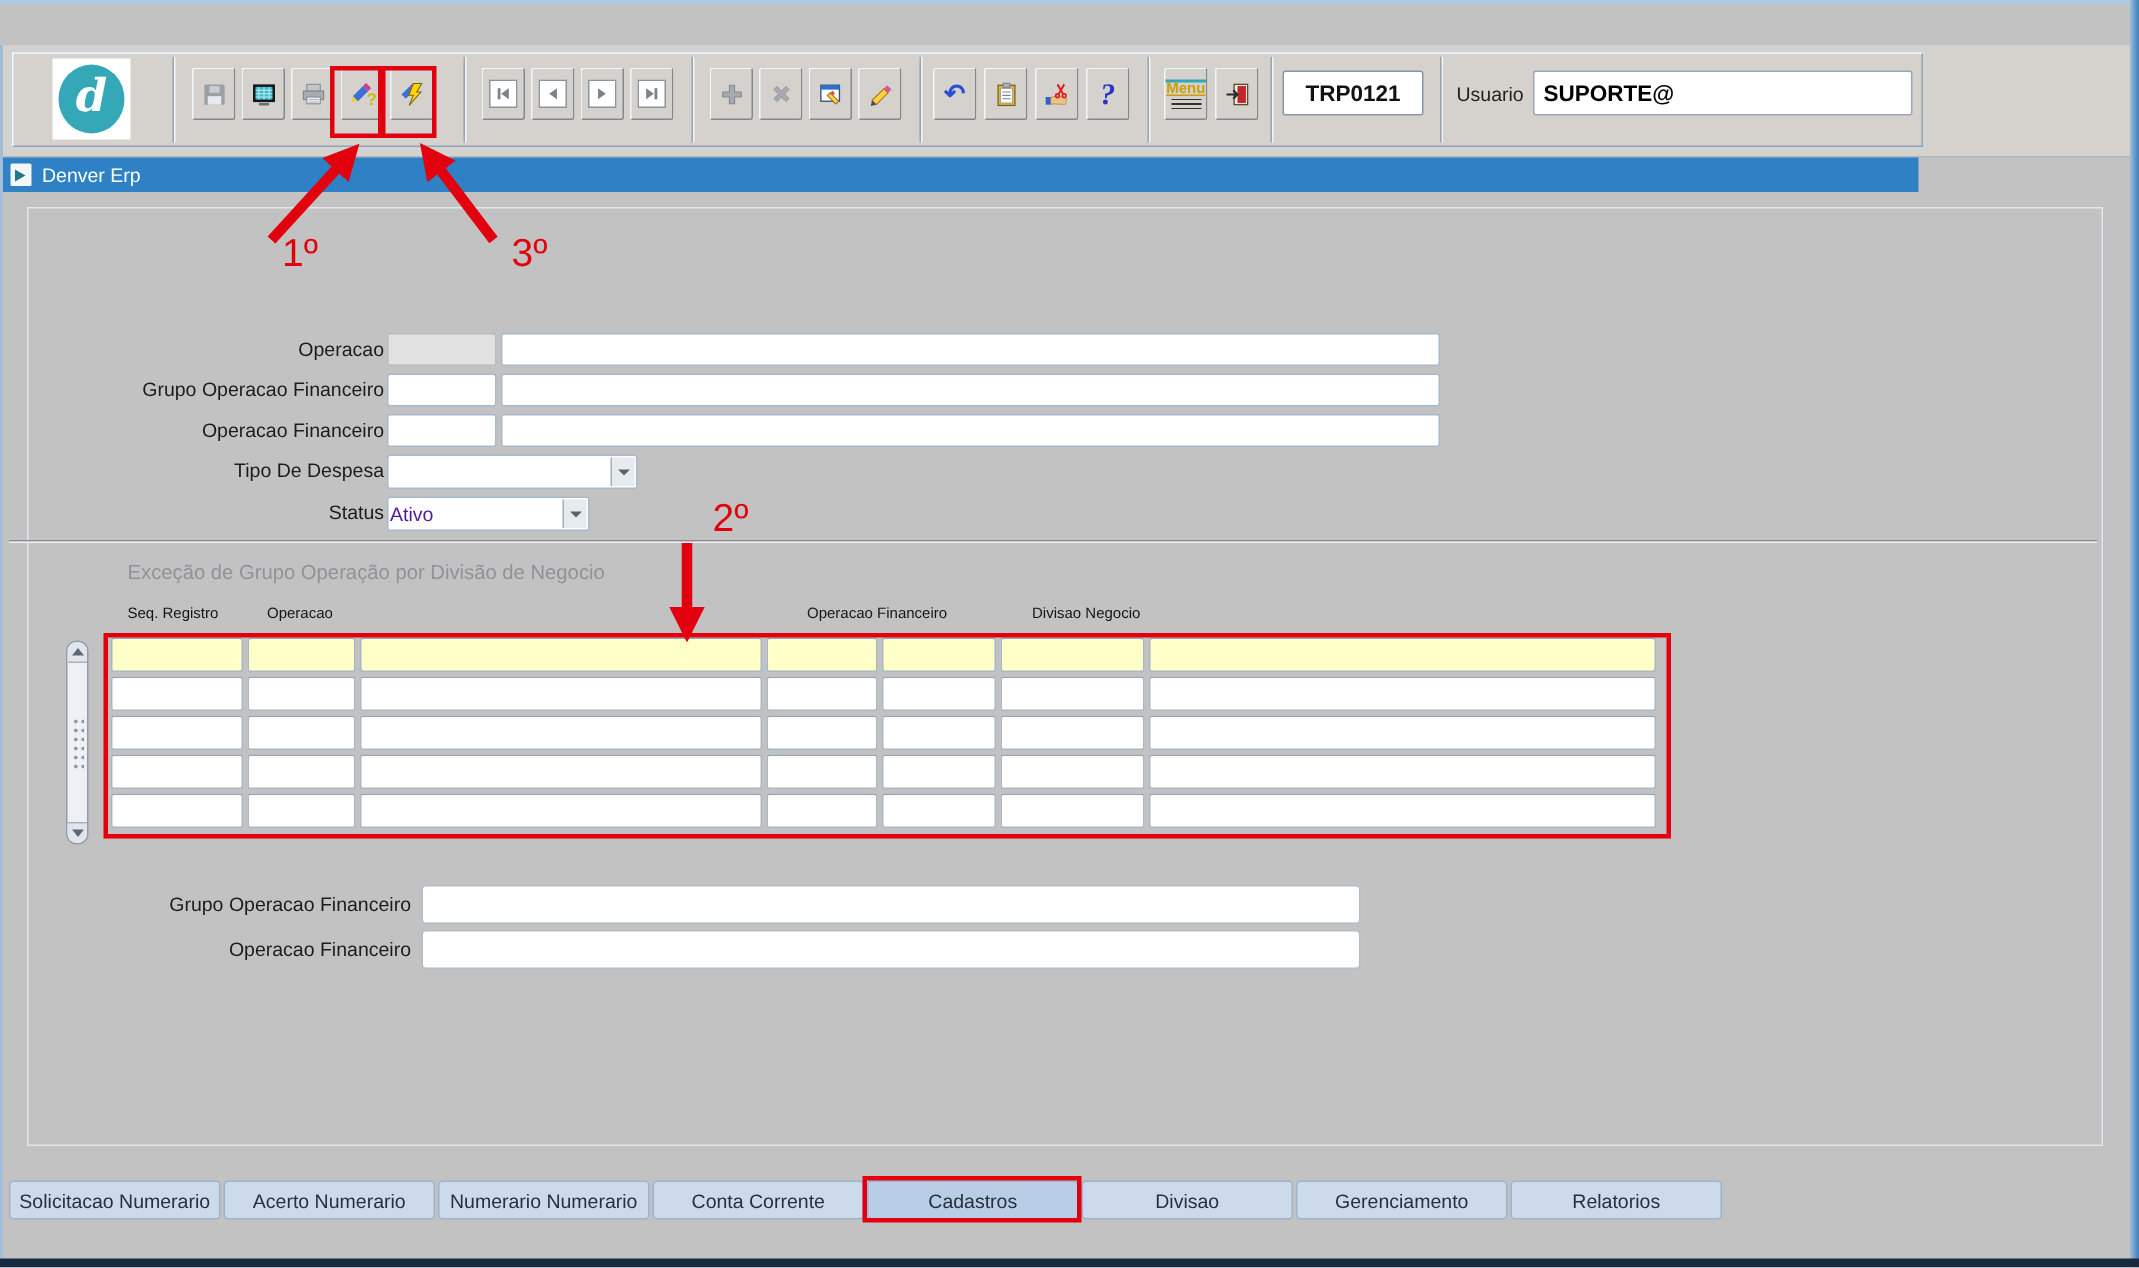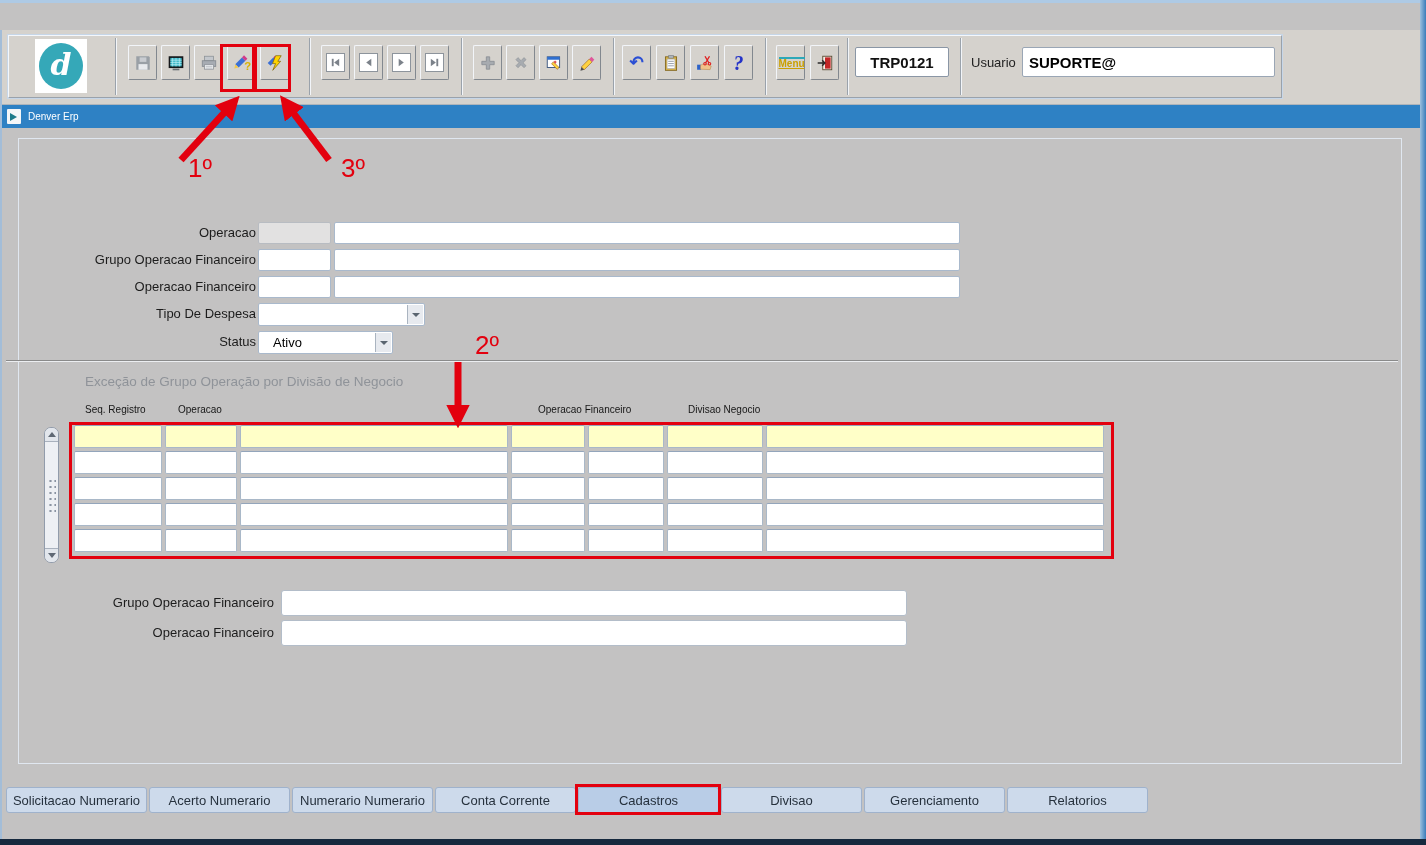--- a/index.html
+++ b/index.html
@@ -33,50 +33,50 @@
   .tb-sep{position:absolute;top:2px;width:2px;height:57px;
     border-left:1px solid #9aa2ab;border-right:1px solid #f2f5f9;}
   .tb-btn{position:absolute;top:9px;width:29px;height:35px;background:#d5d2cd;
     border:1px solid;border-color:#f2f5f9 #82888f #82888f #f2f5f9;border-radius:2px;
     display:flex;align-items:center;justify-content:center;padding:0;cursor:pointer;}
   .tb-btn svg{display:block;}
   .navpane{width:19px;height:19px;background:#fff;border:1px solid #8d949c;
     display:flex;align-items:center;justify-content:center;}
   .glyph-undo{font-size:17px;color:#2b4fd4;font-weight:bold;line-height:1;}
   .glyph-help{font:italic bold 20px "Liberation Serif",serif;color:#2433c8;line-height:1;}
-  .menu-ic{display:flex;flex-direction:row;align-items:center;width:24px;}
+  .menu-ic{display:flex;flex-direction:column;align-items:center;width:24px;}
   .menu-ic .mword{font:bold 10px "Liberation Sans",sans-serif;color:#caa002;
     text-decoration:underline;line-height:10px;border-top:2px solid #2da8b8;}
   .menu-ic .mlines{width:20px;height:7px;margin-top:1px;
     background:repeating-linear-gradient(to bottom,#333 0 1px,transparent 1px 3px);}
   .code-box{position:absolute;left:846px;top:11px;width:94px;height:30px;background:#fff;
     border:1px solid #8a96a5;border-radius:2px;display:flex;align-items:center;justify-content:center;
     font-weight:bold;font-size:15px;color:#111;}
   .usuario-label{position:absolute;left:962px;top:19px;font-size:13px;color:#222;}
   .usuario-input{position:absolute;left:1013px;top:11px;width:253px;height:30px;background:#fff;
     border:1px solid #9aa6b5;border-radius:2px;font:bold 15px "Liberation Sans",sans-serif;
     color:#000;padding:0 6px;}
   
-  .denver-bar{position:absolute;left:2px;top:105px;width:1421px;height:23px;background:#2e81c4;
-    display:flex;align-items:center;color:#fff;font-size:10px;}
+  .denver-bar{position:absolute;left:2px;top:105px;width:1277px;height:23px;background:#2e81c4;
+    display:flex;align-items:center;color:#fff;font-size:13px;}
   .denver-ic{width:14px;height:15px;background:#f4f6f8;margin:0 7px 0 5px;position:relative;border-radius:1px;}
   .denver-ic::after{content:"";position:absolute;left:3px;top:4px;border-left:7px solid #1d7a8a;
     border-top:4px solid transparent;border-bottom:4px solid transparent;}
   
   .main{position:absolute;left:2px;top:128px;width:1419px;height:711px;background:#c3c2c2;}
   .inner-frame{position:absolute;left:16px;top:10px;width:1384px;height:626px;
     border:1px solid #e0e7f0;}
   .page-title{position:absolute;left:0;top:34px;width:1226px;text-align:center;
     font-weight:bold;font-size:29px;color:#0d0d0d;letter-spacing:1px;word-spacing:12px;}
   
   .f-label{position:absolute;width:250px;text-align:right;font-size:13px;color:#1c1c1c;}
   .field{position:absolute;background:#fff;border:1px solid #a9b9cc;border-radius:2px;height:22px;}
   .field.dis{background:#e2e1e1;border-color:#b8bcc2;}
   .dd{position:absolute;height:23px;background:#fff;border:1px solid #a9b9cc;border-radius:2px;
-    font-size:13px;color:#000000;display:flex;align-items:center;padding-left:14px;}
+    font-size:13px;color:#4c1d95;display:flex;align-items:center;padding-left:1px;}
   .dd .dd-btn{position:absolute;right:1px;top:1px;bottom:1px;width:16px;background:#e7eaef;
     border-left:1px solid #aab4c0;display:flex;align-items:center;justify-content:center;}
   .dd .dd-btn::after{content:"";border-top:4px solid #5a6570;border-left:4px solid transparent;
     border-right:4px solid transparent;}
   .divider{position:absolute;left:4px;top:232px;width:1392px;height:2px;
     border-top:1px solid #8a8a8a;border-bottom:1px solid #eceef1;}
   .section-title{position:absolute;left:83px;top:246px;font-size:13.5px;color:#8f9399;}
   .grid-hdr{position:absolute;top:276px;font-size:10px;color:#161616;}
   
   .grid{position:absolute;left:72px;top:297px;display:flex;flex-direction:column;gap:3px;}

